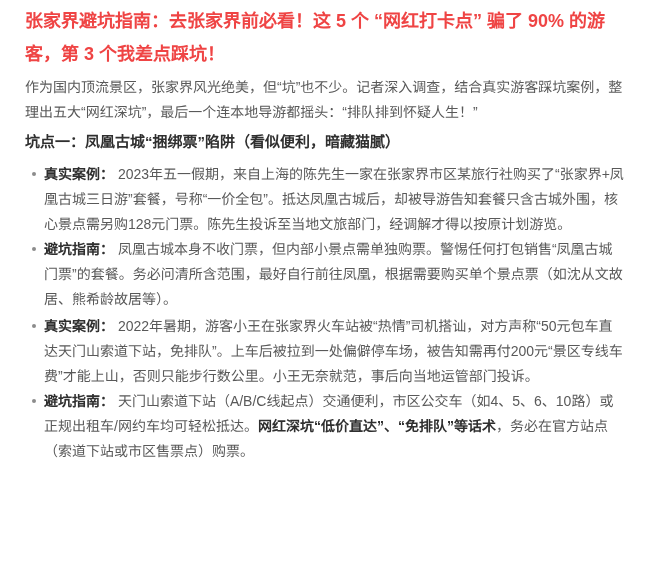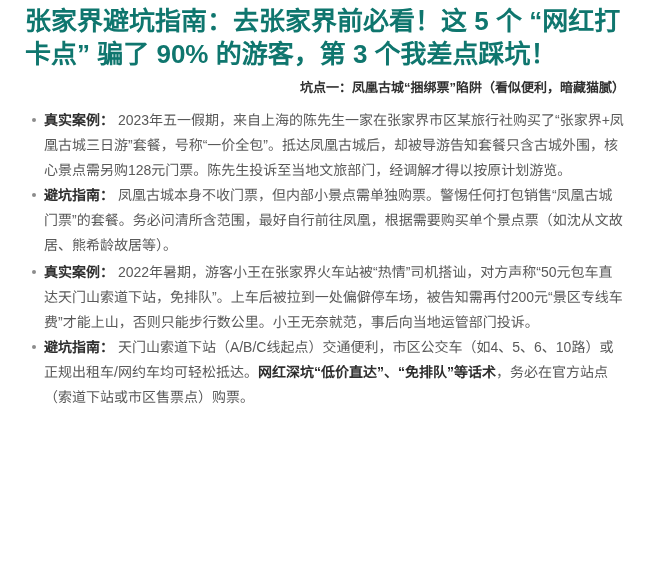--- a/index.html
+++ b/index.html
@@ -11,38 +11,37 @@
     width: 647px;
     height: 574px;
     overflow: hidden;
     font-family: "Liberation Sans", sans-serif;
   }
   .doc {
     padding: 5px 22px 0 25px;
   }
   .doc h1 {
     margin: 0 0 4px 0;
-    font-size: 26px;
+    font-size: 18px;
     line-height: 33px;
     font-weight: 700;
-    color: #0f766e;
+    color: #ef4444;
   }
   .doc p {
     margin: 0 0 2px 0;
     font-size: 14px;
     line-height: 25px;
     color: #595959;
   }
   .doc h2 {
     margin: 6px 0 10px 0;
-    font-size: 13px;
+    font-size: 15px;
     line-height: 21px;
     font-weight: 700;
     color: #2f2f2f;
-    text-align: right;
   }
   .doc ul {
     list-style: none;
     margin: 0 0 2px 0;
     padding: 0 0 0 19px;
   }
   .doc li {
     position: relative;
     margin: 0;
     font-size: 14px;
@@ -65,20 +64,21 @@
   }
 </style>
 </head>
 <body>
 
 <article class="doc">
 
   <h1>张家界避坑指南：去张家界前必看！这 5 个 “网红打卡点” 骗了 90% 的游客，第 3 个我差点踩坑！</h1>
 
 
+  <p>作为国内顶流景区，张家界风光绝美，但“坑”也不少。记者深入调查，结合真实游客踩坑案例，整理出五大“网红深坑”，最后一个连本地导游都摇头：“排队排到怀疑人生！”</p>
 
   <h2>坑点一：凤凰古城“捆绑票”陷阱（看似便利，暗藏猫腻）</h2>
 
   <ul>
     <li><span class="marker"></span><span class="b">真实案例：</span> <span>2023年五一假期，来自上海的陈先生一家在张家界市区某旅行社购买了“张家界+凤凰古城三日游”套餐，号称“一价全包”。抵达凤凰古城后，却被导游告知套餐只含古城外围，核心景点需另购128元门票。陈先生投诉至当地文旅部门，经调解才得以按原计划游览。</span><span class="b"></span><span></span></li>
     <li><span class="marker"></span><span class="b">避坑指南：</span> <span>凤凰古城本身不收门票，但内部小景点需单独购票。警惕任何打包销售“凤凰古城门票”的套餐。务必问清所含范围，最好自行前往凤凰，根据需要购买单个景点票（如沈从文故居、熊希龄故居等）。</span><span class="b"></span><span></span></li>
   </ul>
 
 
   <ul>

